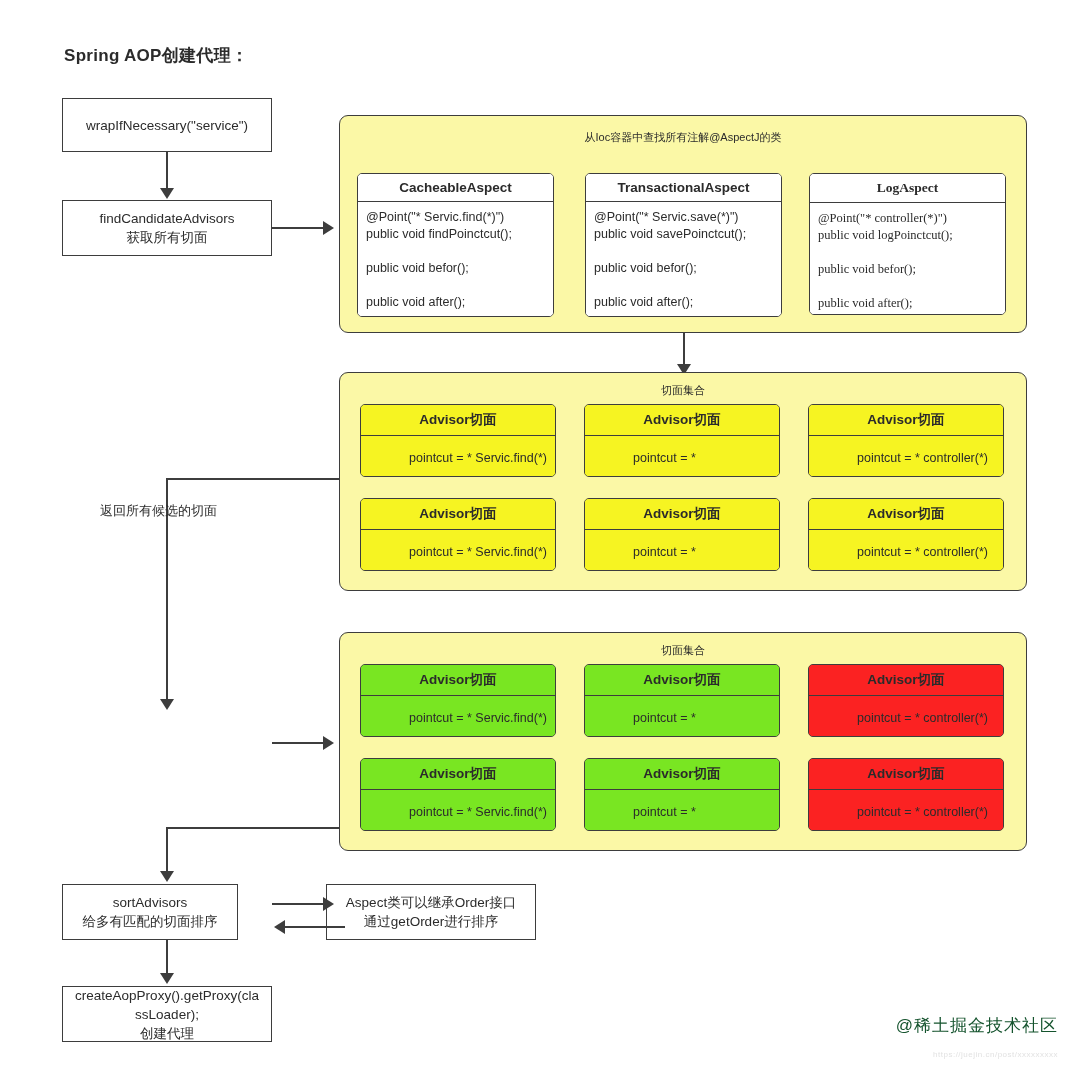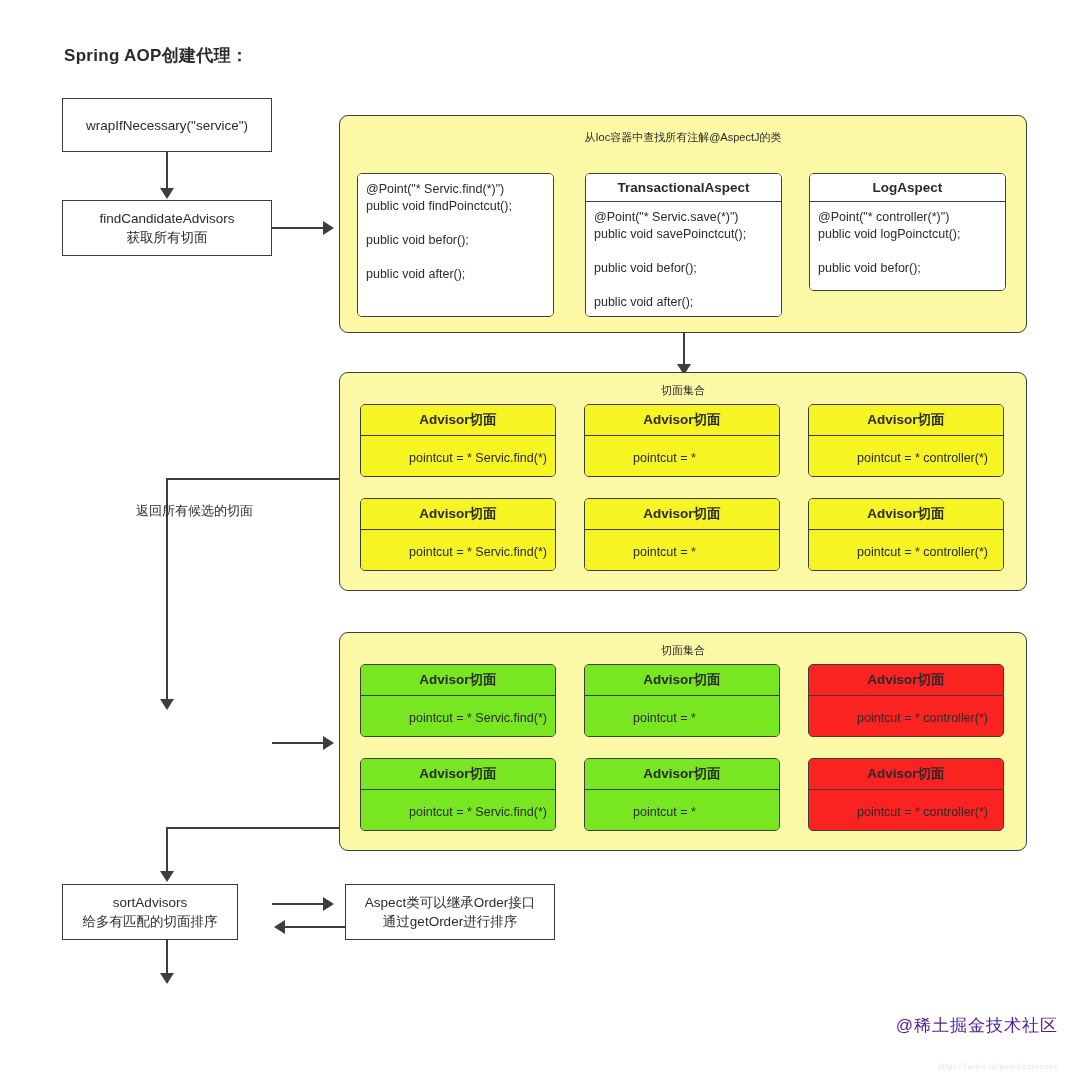--- a/index.html
+++ b/index.html
@@ -115,30 +115,29 @@
     position:absolute;
     font-size:13px;color:#2b2b2b;
     white-space:nowrap;
   }
 
   
   .watermark{
     position:absolute;
     right:22px;bottom:36px;
     font-size:17px;
-    color:#4c1d95;
+    color:#14532d;
     letter-spacing:1px;
   }
   .watermark-url{
     position:absolute;
-    right:22px;bottom:2px;
+    right:22px;bottom:14px;
     font-size:8px;
     color:#e2e2e2;
     letter-spacing:.5px;
-    font-family:Liberation Serif, serif;
   }
 </style>
 </head>
 <body>
 
 <div class="canvas">
 
   <div class="abs page-title">Spring AOP创建代理：</div>
 
   <div class="abs flowbox" style="left:62px;top:98px;width:210px;height:54px;">
@@ -149,39 +148,44 @@
     <span class="lines">findCandidateAdvisors
 获取所有切面</span>
   </div>
 
 
   <div class="abs flowbox" style="left:62px;top:884px;width:176px;height:56px;white-space:pre-line;">
     <span class="lines">sortAdvisors
 给多有匹配的切面排序</span>
   </div>
 
-  <div class="abs flowbox" style="left:345px;top:884px;width:210px;height:56px;white-space:pre-line;">
+  <div class="abs flowbox" style="left:326px;top:884px;width:210px;height:56px;white-space:pre-line;">
     <span class="lines">Aspect类可以继承Order接口
 通过getOrder进行排序</span>
   </div>
 
+  <div class="abs flowbox" style="left:62px;top:986px;width:210px;height:56px;white-space:pre-line;">
+    <span class="lines">createAopProxy().getProxy(cla
+ssLoader);
+创建代理</span>
+  </div>
 
   <div class="ln v" style="left:166px;top:152px;height:37px;"></div>
   <div class="arrow down" style="left:160px;top:188px;"></div>
 
   <div class="ln h" style="left:272px;top:227px;width:52px;"></div>
   <div class="arrow right" style="left:323px;top:221px;"></div>
 
   <div class="ln v" style="left:683px;top:333px;height:34px;"></div>
   <div class="arrow down" style="left:677px;top:364px;"></div>
 
   <div class="ln h" style="left:166px;top:478px;width:175px;"></div>
   <div class="ln v" style="left:166px;top:478px;height:222px;"></div>
   <div class="arrow down" style="left:160px;top:699px;"></div>
-  <div class="edge-label" style="left:100px;top:502px;margin-left:36px;">返回所有候选的切面</div>
+  <div class="edge-label" style="left:100px;top:502px;">返回所有候选的切面</div>
 
   <div class="ln h" style="left:272px;top:742px;width:52px;"></div>
   <div class="arrow right" style="left:323px;top:736px;"></div>
 
   <div class="ln h" style="left:166px;top:827px;width:175px;"></div>
   <div class="ln v" style="left:166px;top:827px;height:45px;"></div>
   <div class="arrow down" style="left:160px;top:871px;"></div>
 
   <div class="ln h" style="left:272px;top:903px;width:52px;"></div>
   <div class="arrow right" style="left:323px;top:897px;"></div>
@@ -189,39 +193,40 @@
   <div class="arrow left" style="left:274px;top:920px;"></div>
 
   <div class="ln v" style="left:166px;top:940px;height:34px;"></div>
   <div class="arrow down" style="left:160px;top:973px;"></div>
 
   <div class="abs group" style="left:339px;top:115px;width:688px;height:218px;">
     <div class="group-title" style="top:14px;">从Ioc容器中查找所有注解@AspectJ的类</div>
   </div>
 
   <div class="abs card white" style="left:357px;top:173px;width:197px;height:144px;">
+    <div class="card-head">CacheableAspect</div>
     <div class="card-body">@Point("* Servic.find(*)")
 public void findPoinctcut();
 
 public void befor();
 
 public void after();</div>
   </div>
 
   <div class="abs card white" style="left:585px;top:173px;width:197px;height:144px;">
     <div class="card-head">TransactionalAspect</div>
     <div class="card-body">@Point("* Servic.save(*)")
 public void savePoinctcut();
 
 public void befor();
 
 public void after();</div>
   </div>
 
-  <div class="abs card white" style="left:809px;top:173px;width:197px;height:118px;">
+  <div class="abs card white" style="left:809px;top:173px;width:197px;height:142px;font-family:Liberation Serif, serif;">
     <div class="card-head">LogAspect</div>
     <div class="card-body">@Point("* controller(*)")
 public void logPoinctcut();
 
 public void befor();
 
 public void after();</div>
   </div>
 
   <div class="abs group" style="left:339px;top:372px;width:688px;height:219px;">

